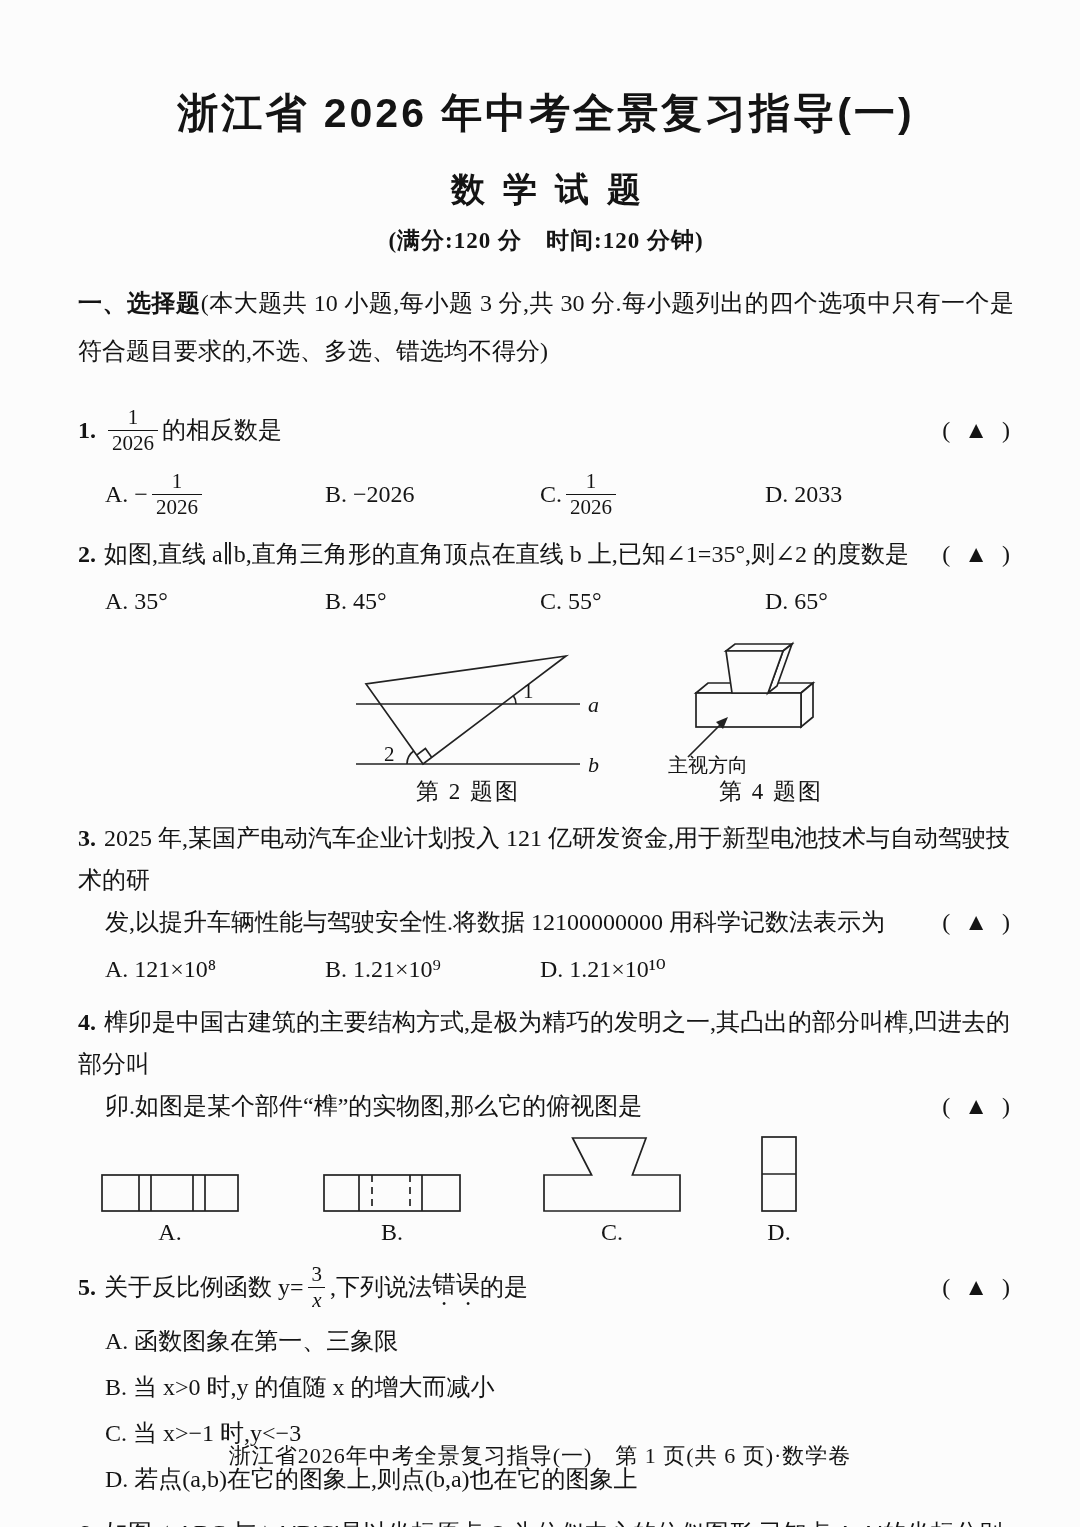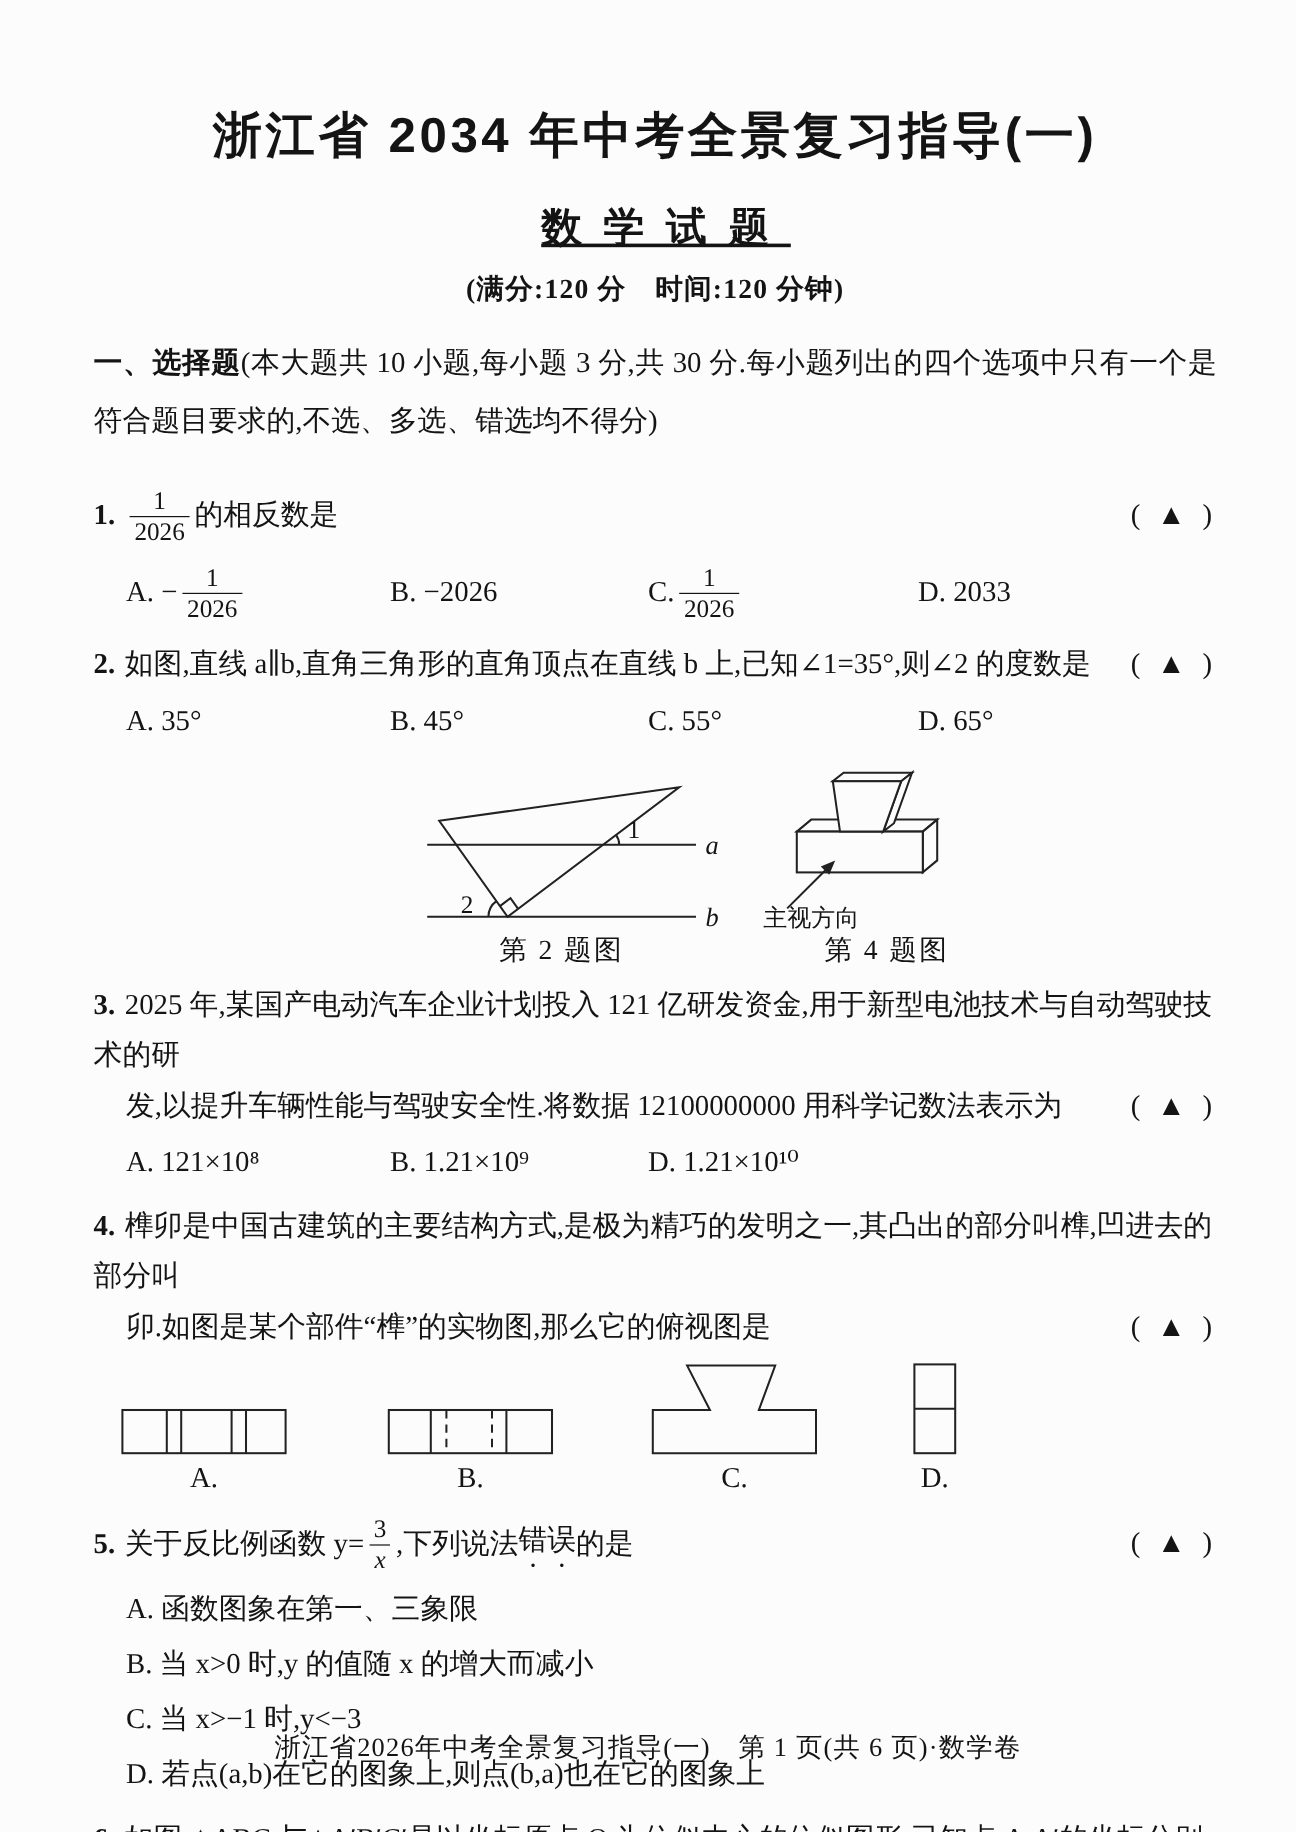--- a/index.html
+++ b/index.html
@@ -6,21 +6,21 @@
   .page{
     width:1080px;height:1527px;margin:0 auto;position:relative;
     background:#fcfcfc;color:#141414;overflow:hidden;
     font-family:"Liberation Serif","DejaVu Serif",serif;
   }
   .content{padding:86px 66px 0 78px;}
 
   .title{font-family:"Liberation Sans","DejaVu Sans",sans-serif;
     font-size:41px;font-weight:bold;text-align:center;letter-spacing:3px;margin:0;}
   .subtitle{font-size:34px;font-weight:bold;text-align:center;
-    letter-spacing:18px;margin:26px 0 0 18px;text-decoration:underline;}
+    letter-spacing:18px;margin:26px 0 0 18px;}
   .meta{font-size:23px;text-align:center;margin-top:12px;letter-spacing:1px;font-weight:bold;}
 
   .section-intro{font-size:24px;line-height:47px;margin-top:24px;text-align:justify;}
   .section-intro .hd{font-weight:bold;font-family:Liberation Mono, monospace;}
 
   .q{position:relative;margin-top:10px;font-size:24px;}
   .line{position:relative;line-height:42px;}
   .flexline{display:flex;align-items:center;min-height:62px;}
   .qnum{font-weight:bold;margin-right:8px;}
   .indent{padding-left:27px;}
@@ -37,42 +37,42 @@
   .opts .oA{width:220px;} .opts .oB{width:215px;} .opts .oC{width:225px;}
   .opts-frac{display:flex;align-items:center;min-height:58px;line-height:normal;}
   .opts-frac .o{display:flex;align-items:center;}
 
   .vopts{padding-left:27px;line-height:46px;}
   .vopts .vo{min-height:46px;}
 
   .figrow{display:flex;align-items:flex-end;margin:6px 0 2px 250px;}
   .figblock{display:flex;flex-direction:column;align-items:center;}
   .figcap{font-size:23px;margin-top:2px;letter-spacing:2px;}
-  .fig4block{margin-left:26px;text-align:right;}
+  .fig4block{margin-left:58px;text-align:right;}
   svg{display:block;}
   svg line,svg polygon,svg polyline,svg path,svg rect{stroke:#222;fill:none;stroke-width:1.7;}
   svg .fill-bg{fill:#fcfcfc;}
   svg .solid{fill:#222;stroke:none;}
   svg text{fill:#141414;stroke:none;font-family:"Liberation Serif","DejaVu Serif",serif;}
   .shapes{display:flex;align-items:flex-end;padding-left:22px;margin-top:8px;}
   .shape{display:flex;flex-direction:column;align-items:center;}
   .shape .slabel{font-size:24px;margin-top:6px;}
   .emph-dots{text-emphasis:filled dot #141414;-webkit-text-emphasis:filled dot #141414;
     text-emphasis-position:under right;-webkit-text-emphasis-position:under;}
 
   .footer{position:absolute;left:0;right:0;bottom:56px;text-align:center;
     font-size:22px;letter-spacing:1px;}
 </style>
 </head>
 <body>
 
 <div class="page">
   <div class="content">
 
-    <h1 class="title">浙江省 2034 年中考全景复习指导(一)</h1>
+    <h1 class="title">浙江省 2026 年中考全景复习指导(一)</h1>
     <h2 class="subtitle">数学试题</h2>
     <div class="meta">(满分:120 分　时间:120 分钟)</div>
 
     <p class="section-intro"><span class="hd">一、选择题</span><span>(本大题共 10 小题,每小题 3 分,共 30 分.每小题列出的四个选项中只有一个是符合题目要求的,不选、多选、错选均不得分)</span></p>
 
     <div class="q">
       <div class="line flexline">
         <span class="qnum">1.</span>
         <span class="frac">
             <span class="num">1</span>

